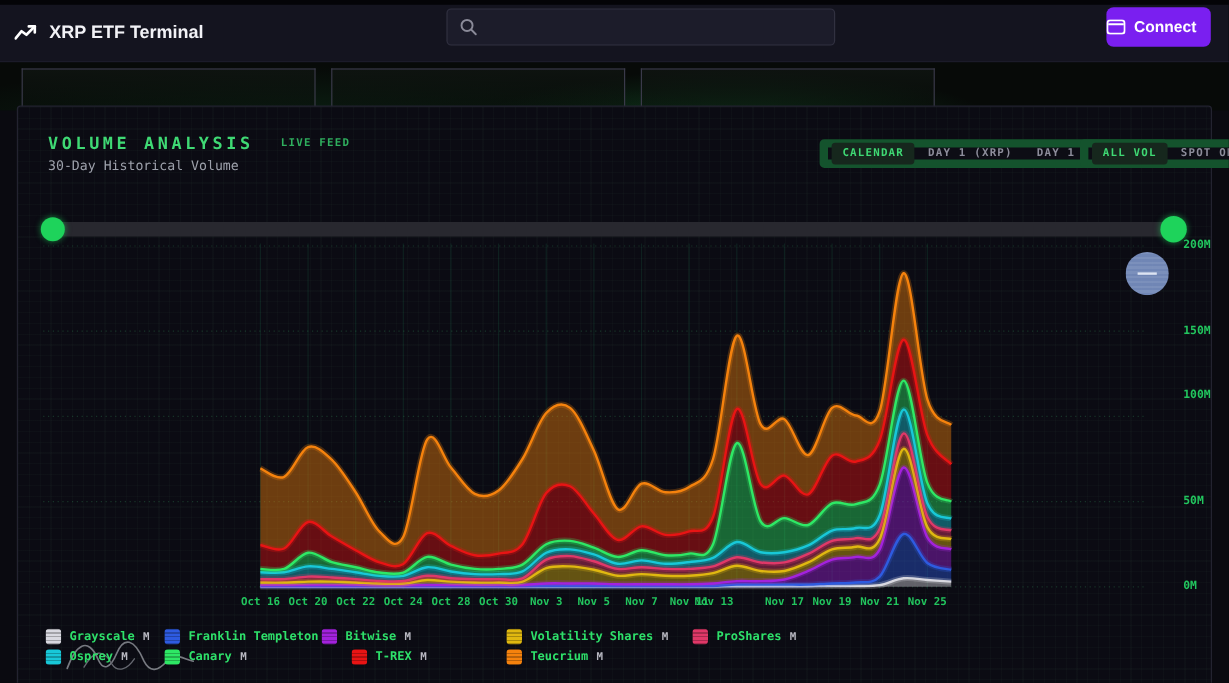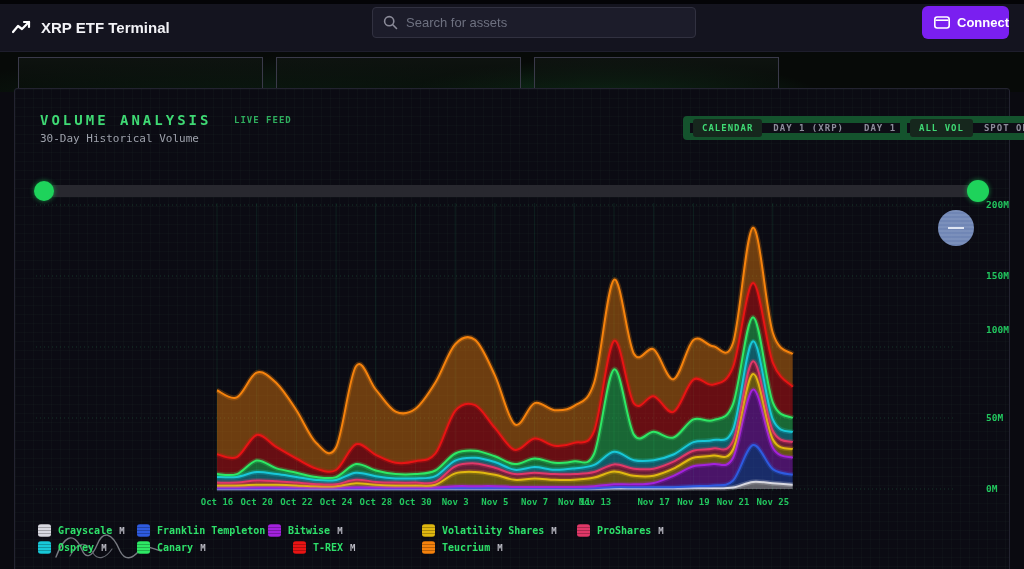--- a/index.html
+++ b/index.html
@@ -12,21 +12,21 @@
             border-bottom:1px solid #1e1e2c; display:flex; align-items:center; }
   .brand { display:flex; align-items:center; gap:9px; margin-left:12px; }
   .brand-title { font-family:"Liberation Sans", sans-serif; font-weight:bold; font-size:15px; color:#f2f2f6; }
   .searchbox { position:absolute; left:372px; top:7px; width:324px; height:31px; background:#1c1c2a;
                border:1px solid #313140; border-radius:4px; display:flex; align-items:center; padding:0 10px; gap:8px; }
   .searchbox input { flex:1; background:transparent; border:none; outline:none; color:#c8c8d2;
                      font-family:"Liberation Sans", sans-serif; font-size:13px; }
   .searchbox input::placeholder { color:#6e7180; }
   .connect-btn { position:absolute; left:922px; top:6px; width:87px; height:33px; background:#7a1ff0;
                  border:none; border-radius:6px; color:#ffffff; font-family:"Liberation Sans", sans-serif;
-                 font-weight:bold; font-size:13px; display:flex; align-items:center; justify-content:flex-end;
+                 font-weight:bold; font-size:13px; display:flex; align-items:center; justify-content:flex-start;
                  gap:7px; cursor:pointer; }
 
   
   .backdrop { position:absolute; left:0; top:52px; width:1024px; height:40px;
               background: radial-gradient(ellipse 300px 60px at 60% 120%, rgba(24,110,52,0.45), transparent 70%),
                           radial-gradient(ellipse 500px 70px at 25% 130%, rgba(16,70,36,0.40), transparent 70%),
                           #070a08; }
   .card-frag { position:absolute; top:57px; width:245px; height:34px; border:1px solid #3a3a4a; border-bottom:none;
                background:linear-gradient(180deg, rgba(16,22,18,0.75), rgba(8,14,10,0.4)); }
 
@@ -86,21 +86,20 @@
     </svg>
     <span class="brand-title">XRP ETF Terminal</span>
   </div>
 </div>
 
 <div class="searchbox">
   <svg width="15" height="15" viewBox="0 0 15 15">
     <circle cx="6.2" cy="6.2" r="4.6" fill="none" stroke="#8a8a98" stroke-width="1.6"></circle>
     <line x1="9.8" y1="9.8" x2="13.5" y2="13.5" stroke="#8a8a98" stroke-width="1.6" stroke-linecap="round"></line>
   </svg>
-  <input type="text" placeholder="Search for assets" style="">
 </div>
 
 <button class="connect-btn">
   <svg width="16" height="13" viewBox="0 0 16 13">
     <rect x="0.8" y="1" width="14.4" height="11" rx="2.4" fill="none" stroke="#ffffff" stroke-width="1.6"></rect>
     <path d="M1.5 4.2 H14.5" stroke="#ffffff" stroke-width="1.6"></path>
   </svg>
   <span>Connect</span>
 </button>
 

